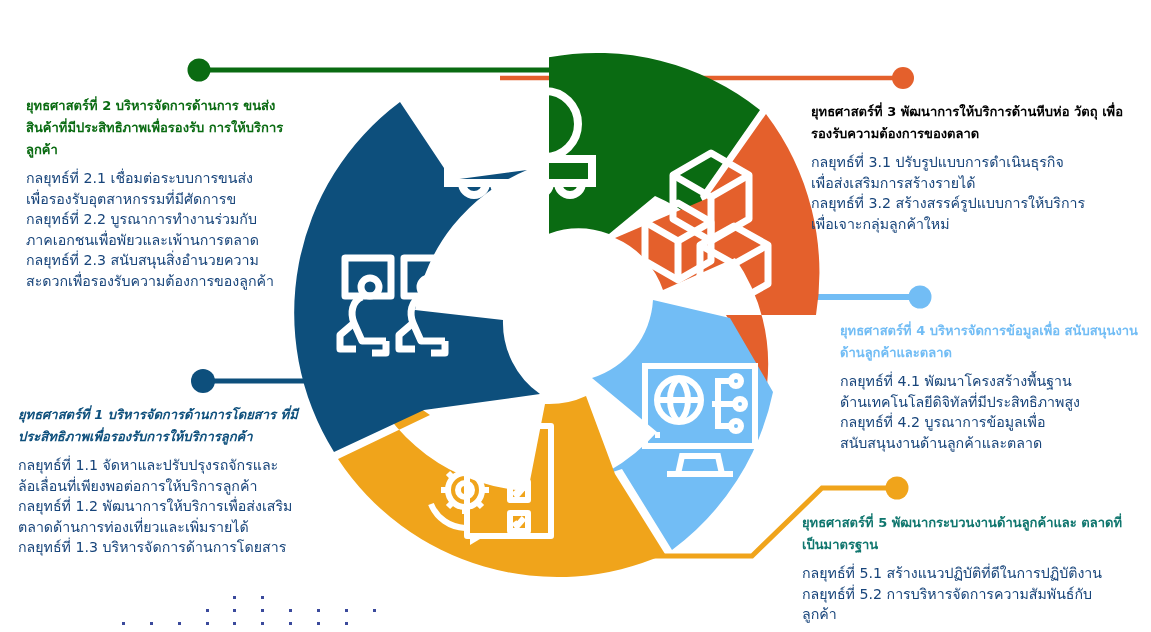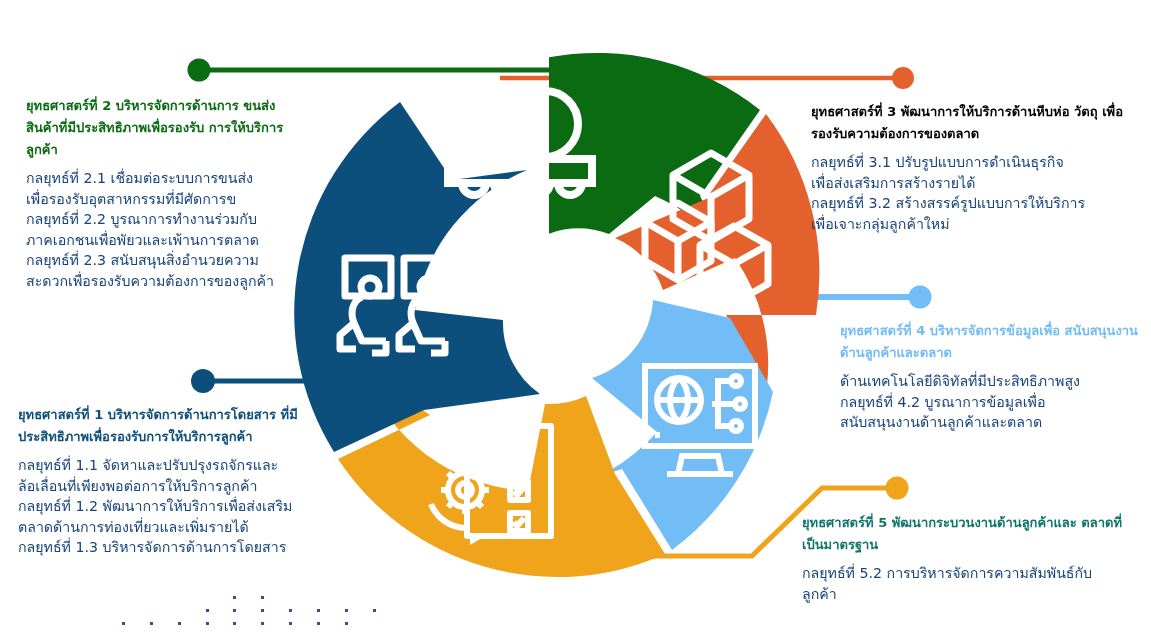--- a/index.html
+++ b/index.html
@@ -11,21 +11,21 @@
 
   .txt{position:absolute;}
   .title{font-weight:bold;font-size:13px;line-height:22px;margin:0 0 7px 0;}
   .body{font-size:14.2px;line-height:20.5px;margin:0;color:#17447a;}
   .body span{display:block;}
 
   
   #blk2{left:26px;top:95px;width:262px;text-align:left;}
   #blk2 .title{color:#0A6B12;}
   #blk1{left:18px;top:404px;width:305px;}
-  #blk1 .title{color:#0D4F7C;}
+  #blk1 .title{color:#0D4F7C;font-style:italic;}
   #blk3{left:811px;top:101px;width:330px;}
   #blk3 .title{color:#000000;}
   #blk4{left:840px;top:320px;width:300px;}
   #blk4 .title{color:#72BDF5;}
   #blk5{left:802px;top:512px;width:340px;}
   #blk5 .title{color:#0f766e;}
 </style>
 </head>
 <body>
 
@@ -236,30 +236,32 @@
       <span>เพื่อเจาะกลุ่มลูกค้าใหม่</span>
     </div>
   </div>
 
   <div class="txt" id="blk4">
     <div class="title">
       <span>ยุทธศาสตร์ที่ 4 บริหารจัดการข้อมูลเพื่อ</span>
       <span>สนับสนุนงานด้านลูกค้าและตลาด</span>
     </div>
     <div class="body">
+      <span>กลยุทธ์ที่ 4.1 พัฒนาโครงสร้างพื้นฐาน</span>
       <span>ด้านเทคโนโลยีดิจิทัลที่มีประสิทธิภาพสูง</span>
       <span>กลยุทธ์ที่ 4.2 บูรณาการข้อมูลเพื่อ</span>
       <span>สนับสนุนงานด้านลูกค้าและตลาด</span>
     </div>
   </div>
 
   <div class="txt" id="blk5">
     <div class="title">
       <span>ยุทธศาสตร์ที่ 5 พัฒนากระบวนงานด้านลูกค้าและ</span>
       <span>ตลาดที่เป็นมาตรฐาน</span>
     </div>
     <div class="body">
+      <span>กลยุทธ์ที่ 5.1 สร้างแนวปฏิบัติที่ดีในการปฏิบัติงาน</span>
       <span>กลยุทธ์ที่ 5.2 การบริหารจัดการความสัมพันธ์กับ</span>
       <span>ลูกค้า</span>
     </div>
   </div>
 
 </div>
 
 </body></html>

